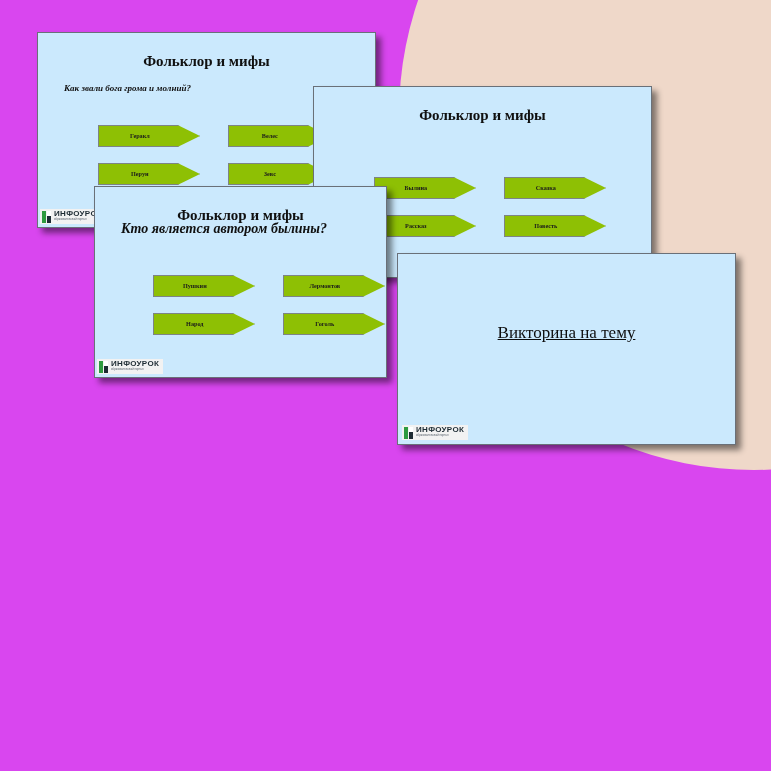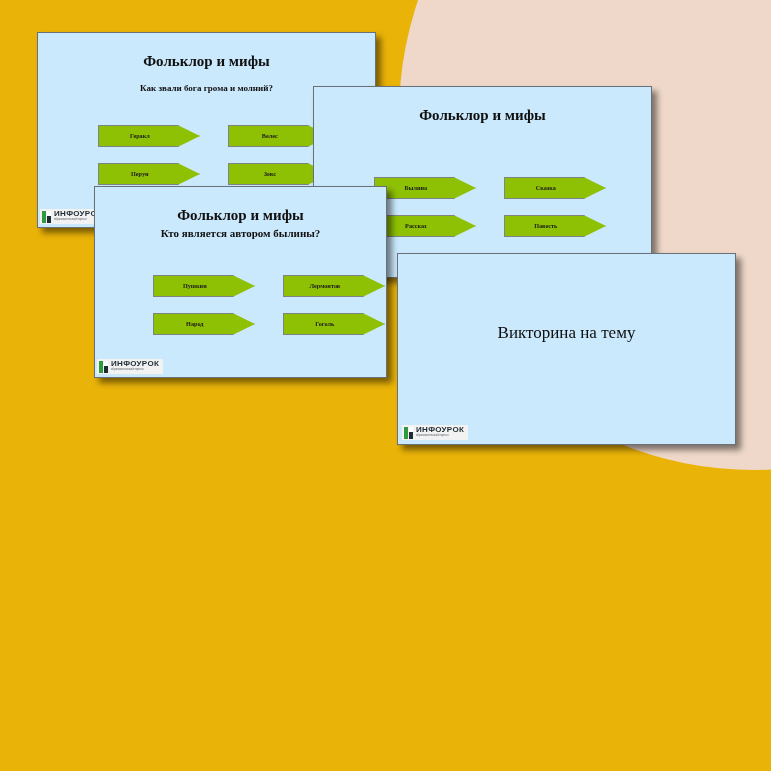--- a/index.html
+++ b/index.html
@@ -14,21 +14,21 @@
     font-family: "Liberation Serif", serif;
     background: #f5e8dc;
     position: relative;
   }
 
   #stage {
     position: absolute;
     inset: 0;
     width: 771px;
     height: 771px;
-    background: #eab308;
+    background: #d946ef;
     overflow: hidden;
   }
 
   
   .bg-circle {
     position: absolute;
     left: 399px;
     top: -240px;
     width: 710px;
     height: 710px;
@@ -52,25 +52,26 @@
     text-align: center;
     font-family: "Liberation Serif", serif;
     font-weight: bold;
     color: #101010;
   }
 
   .slide-question {
     position: absolute;
     left: 26px;
     right: 26px;
-    text-align: center;
+    text-align: left;
     font-family: "Liberation Serif", serif;
     font-weight: bold;
     color: #101010;
     line-height: 1.22;
+    font-style: italic;
   }
 
   
   .answers {
     position: absolute;
     display: grid;
     grid-template-columns: 1fr 1fr;
   }
 
   .answer {
@@ -93,20 +94,21 @@
 
   
   .center-title {
     position: absolute;
     left: 10px;
     right: 10px;
     text-align: center;
     font-family: "Liberation Serif", serif;
     color: #0d0d0d;
     line-height: 1.25;
+    text-decoration: underline;
   }
 
   
   .logo {
     position: absolute;
     display: flex;
     align-items: flex-start;
     gap: 3px;
     background: #f2f2f2;
     padding: 1px 4px 1px 2px;
@@ -167,21 +169,21 @@
   #slide-2 { left: 313px; top: 86px;  width: 339px; height: 192px; z-index: 2; }
   #slide-2 .slide-title    { top: 20px;  font-size: 15px; }
   #slide-2 .slide-question { top: 48px;  font-size: 9px; }
   #slide-2 .answers        { left: 60px; top: 90px; width: 232px; column-gap: 28px; row-gap: 16px; }
   #slide-2 .answer         { height: 22px; font-size: 6.2px; }
   #slide-2 .logo           { left: 2px; bottom: 3px; }
 
   
   #slide-3 { left: 94px;  top: 186px; width: 293px; height: 192px; z-index: 3; }
   #slide-3 .slide-title    { top: 20px;  font-size: 15px; }
-  #slide-3 .slide-question { top: 40px;  font-size: 11px; }
+  #slide-3 .slide-question { top: 33px;  font-size: 14px; }
   #slide-3 .answers        { left: 58px; top: 88px; width: 232px; column-gap: 28px; row-gap: 16px; }
   #slide-3 .answer         { height: 22px; font-size: 6.2px; }
   #slide-3 .logo           { left: 2px; bottom: 3px; }
 
   
   #slide-4 { left: 397px; top: 253px; width: 339px; height: 192px; z-index: 4; }
   #slide-4 .center-title   { top: 68px; font-size: 17px; }
   #slide-4 .logo           { left: 4px; bottom: 4px; }
 </style>
 </head>

